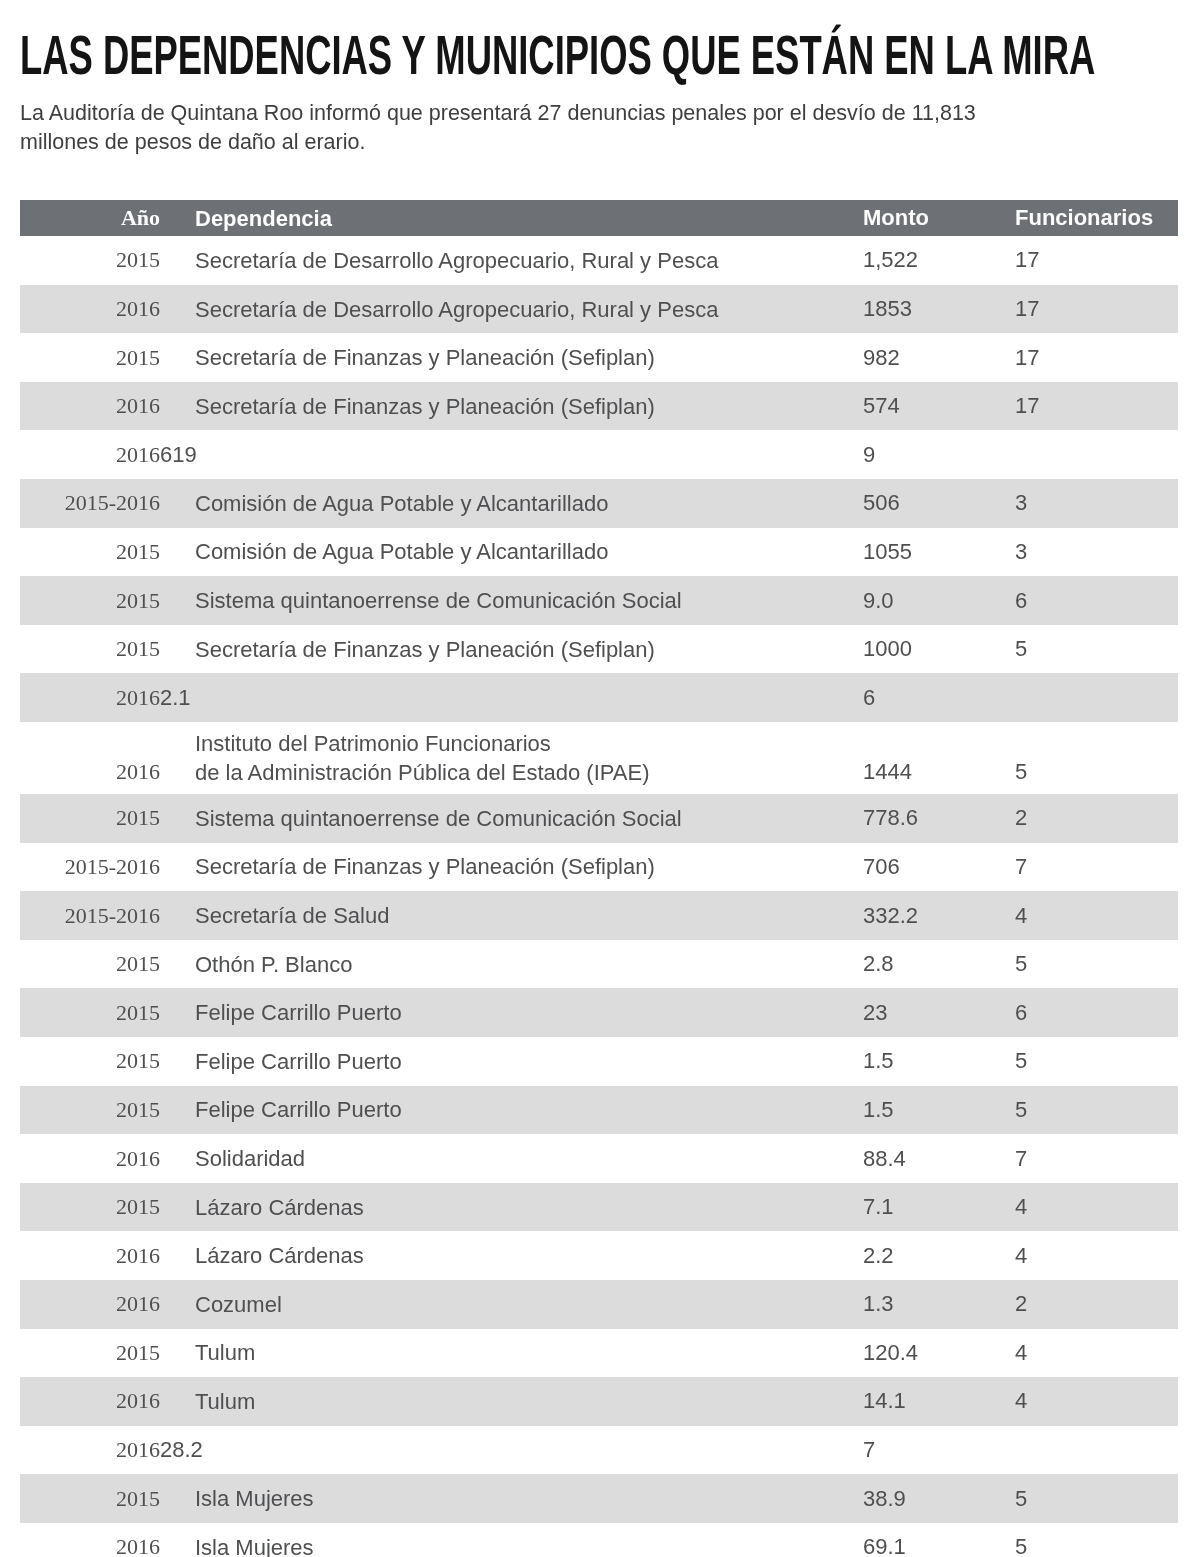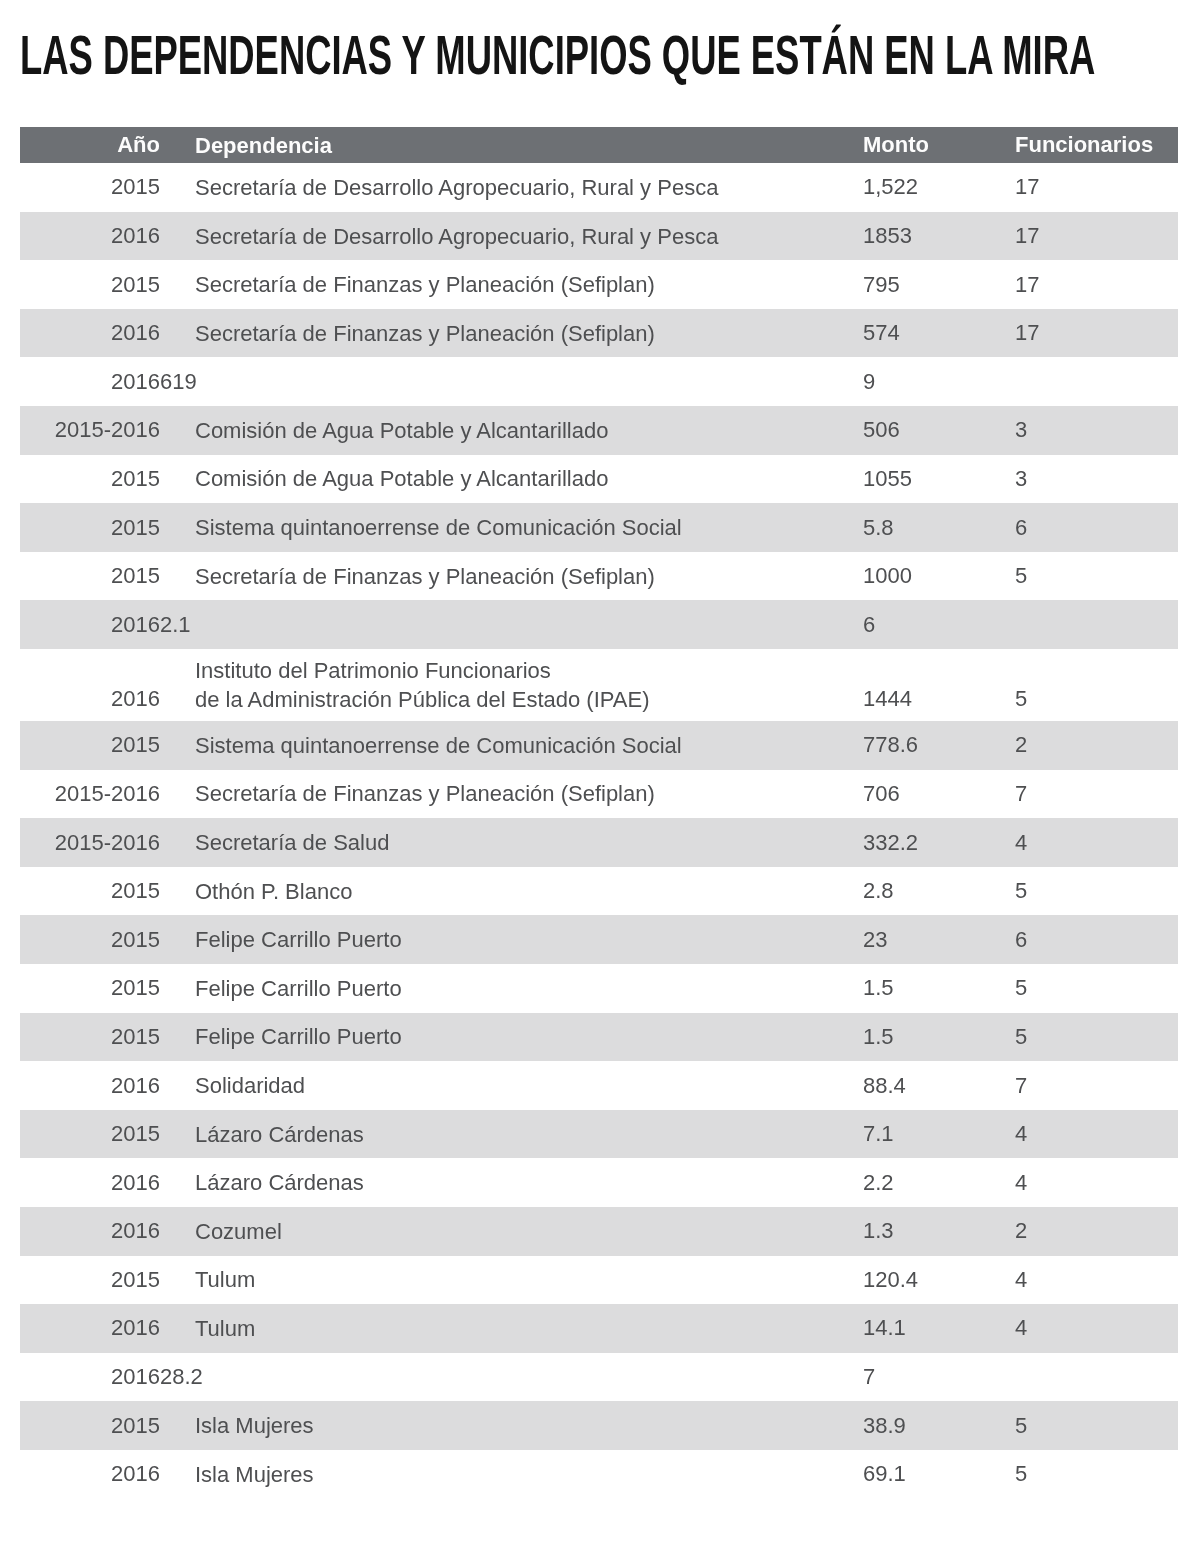--- a/index.html
+++ b/index.html
@@ -64,35 +64,38 @@
   .row.tall .c-monto,
   .row.tall .c-func {
     align-self: end;
     padding-bottom: 2px;
   }
   .cell {
     overflow: visible;
   }
   .c-year {
     text-align: right;
+    font-family: Liberation Serif, serif;
   }
   .c-dep {
     padding-left: 35px;
     white-space: pre-wrap;
     line-height: 29px;
   }
   .th.c-dep {
     white-space: nowrap;
   }
 </style>
 </head>
 <body>
 
 <div class="page">
   <h1 class="title">LAS DEPENDENCIAS Y MUNICIPIOS QUE ESTÁN EN LA MIRA</h1>
+  <p class="subtitle">La Auditoría de Quintana Roo informó que presentará 27 denuncias penales por el desvío de 11,813
+millones de pesos de daño al erario.</p>
 
   <div class="table">
     <div class="thead">
       <div class="cell th c-year">Año</div>
       <div class="cell th c-dep">Dependencia</div>
       <div class="cell th c-monto">Monto</div>
       <div class="cell th c-func">Funcionarios</div>
     </div>
     <div id="table-body">
         <div class="row">
@@ -103,21 +106,21 @@
         </div>
         <div class="row">
           <div class="cell c-year">2016</div>
           <div class="cell c-dep">Secretaría de Desarrollo Agropecuario, Rural y Pesca</div>
           <div class="cell c-monto">1853</div>
           <div class="cell c-func">17</div>
         </div>
         <div class="row">
           <div class="cell c-year">2015</div>
           <div class="cell c-dep">Secretaría de Finanzas y Planeación (Sefiplan)</div>
-          <div class="cell c-monto">795</div>
+          <div class="cell c-monto">982</div>
           <div class="cell c-func">17</div>
         </div>
         <div class="row">
           <div class="cell c-year">2016</div>
           <div class="cell c-dep">Secretaría de Finanzas y Planeación (Sefiplan)</div>
           <div class="cell c-monto">574</div>
           <div class="cell c-func">17</div>
         </div>
         <div class="row">
           <div class="cell c-year">2016</div>
@@ -132,21 +135,21 @@
         </div>
         <div class="row">
           <div class="cell c-year">2015</div>
           <div class="cell c-dep">Comisión de Agua Potable y Alcantarillado</div>
           <div class="cell c-monto">1055</div>
           <div class="cell c-func">3</div>
         </div>
         <div class="row">
           <div class="cell c-year">2015</div>
           <div class="cell c-dep">Sistema quintanoerrense de Comunicación Social</div>
-          <div class="cell c-monto">5.8</div>
+          <div class="cell c-monto">9.0</div>
           <div class="cell c-func">6</div>
         </div>
         <div class="row">
           <div class="cell c-year">2015</div>
           <div class="cell c-dep">Secretaría de Finanzas y Planeación (Sefiplan)</div>
           <div class="cell c-monto">1000</div>
           <div class="cell c-func">5</div>
         </div>
         <div class="row">
           <div class="cell c-year">2016</div>

